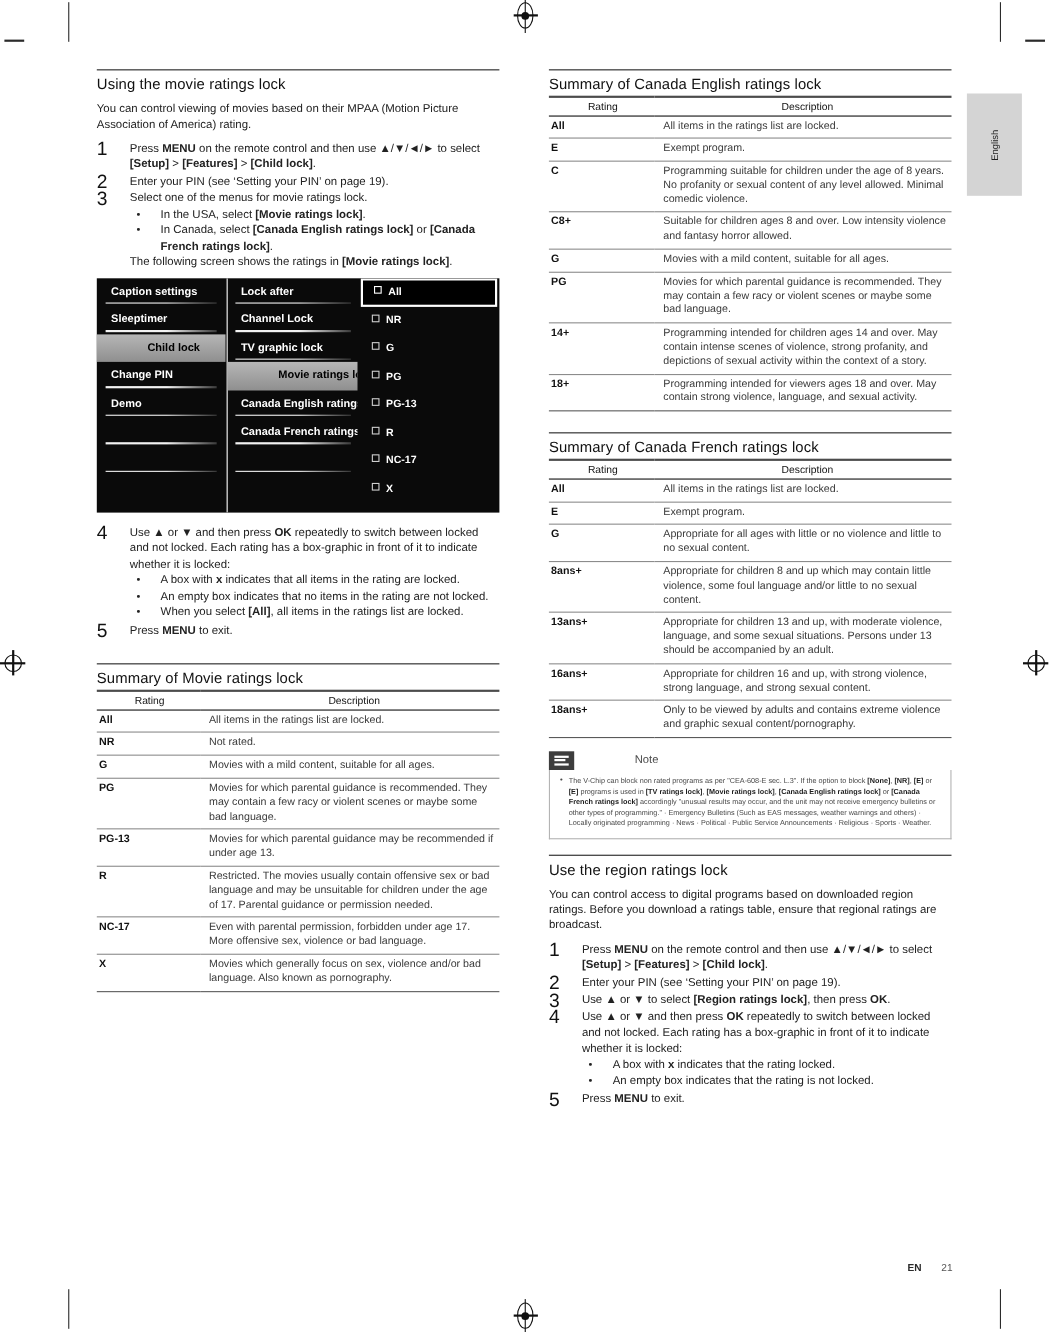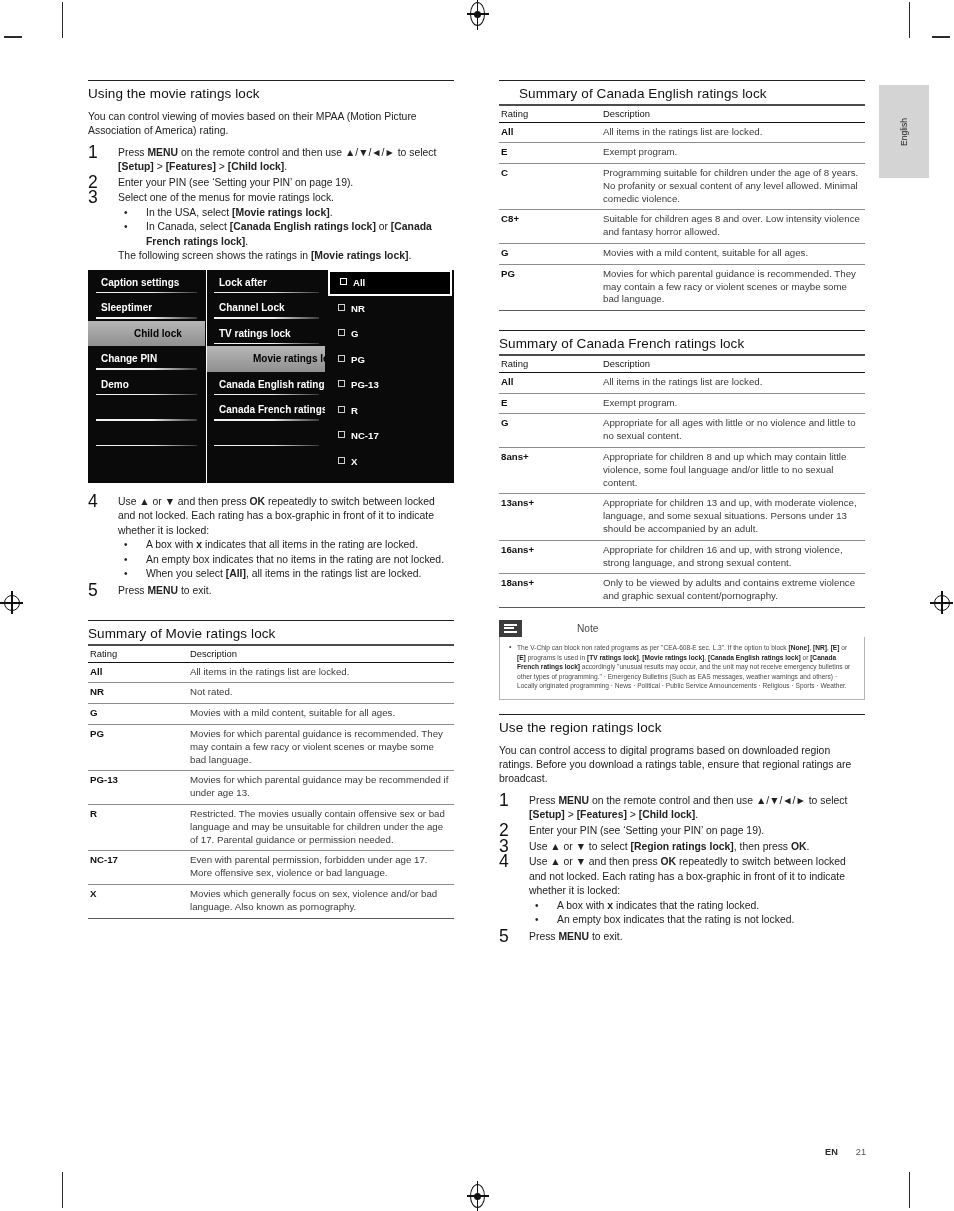--- a/index.html
+++ b/index.html
@@ -44,21 +44,21 @@
 
   
   .page {
     position: absolute;
     left: 0; top: 0;
     width: 954px; height: 1211px;
   }
 
   .col {
     position: absolute;
-    top: 80px;
+    top: 63px;
     width: 366px;
   }
   .col-left  { left: 88px; }
   .col-right { left: 499px; }
 
   
   .sect-rule {
     border-top: 1.6px solid #222;
     margin-bottom: 5px;
   }
@@ -173,21 +173,21 @@
   .tv-rating.hl .box { border-color: #fff; background: #000; }
 
   
   table.sum {
     width: 100%;
     border-collapse: collapse;
     font-size: 9.7px;
     margin-bottom: 4px;
   }
   table.sum thead th {
-    text-align: left;
+    text-align: center;
     font-weight: normal;
     font-size: 9.4px;
     color: #111;
     padding: 2px 0 2.5px 0;
     border-top: 2.2px solid #4c4c4c;
     border-bottom: 1.4px solid #111;
   }
   table.sum th.c-rating { width: 92px; padding-left: 2px; }
   table.sum th.c-desc   { padding-left: 8px; }
   table.sum td {
@@ -350,21 +350,21 @@
           </div>
         <div class="tv-item blank">
             <span class="sep"></span>
           </div>
         <div class="tv-item blank"></div>
       </div>
 
       <div class="tv-col tvc2">
         <div class="tv-item"><span>Lock after</span><span class="sep"></span></div>
         <div class="tv-item"><span>Channel Lock</span><span class="sep"></span></div>
-        <div class="tv-item"><span>TV ratings lock</span><span class="sep"></span></div>
+        <div class="tv-item"><span>TV graphic lock</span><span class="sep"></span></div>
         <div class="tv-item sel"><span>Movie ratings lock</span></div>
         <div class="tv-item"><span>Canada English ratings l...</span><span class="sep"></span></div>
         <div class="tv-item"><span>Canada French ratings l...</span><span class="sep"></span></div>
         <div class="tv-item blank">
             <span class="sep"></span>
           </div>
         <div class="tv-item blank"></div>
       </div>
 
       <div class="tv-col tvc3">
@@ -444,21 +444,21 @@
               <td class="desc">Movies which generally focus on sex, violence and/or bad language. Also known as pornography.</td>
             </tr>
         </tbody>
       </table>
     </div>
   </div>
 
   <div class="col col-right">
 
     <div class="sect-rule"></div>
-    <h2 class="sect-title" style="margin-bottom:3px;margin-left:20px;">Summary of Canada English ratings lock</h2>
+    <h2 class="sect-title" style="margin-bottom:3px;">Summary of Canada English ratings lock</h2>
     <table class="sum">
       <thead>
         <tr>
           <th class="c-rating">Rating</th>
           <th class="c-desc">Description</th>
         </tr>
       </thead>
       <tbody>
         <tr>
             <td class="rating">All</td>
@@ -476,20 +476,28 @@
             <td class="rating">C8+</td>
             <td class="desc">Suitable for children ages 8 and over. Low intensity violence and fantasy horror allowed.</td>
           </tr>
         <tr>
             <td class="rating">G</td>
             <td class="desc">Movies with a mild content, suitable for all ages.</td>
           </tr>
         <tr>
             <td class="rating">PG</td>
             <td class="desc">Movies for which parental guidance is recommended. They may contain a few racy or violent scenes or maybe some bad language.</td>
+          </tr>
+        <tr>
+            <td class="rating">14+</td>
+            <td class="desc">Programming intended for children ages 14 and over. May contain intense scenes of violence, strong profanity, and depictions of sexual activity within the context of a story.</td>
+          </tr>
+        <tr>
+            <td class="rating">18+</td>
+            <td class="desc">Programming intended for viewers ages 18 and over. May contain strong violence, language, and sexual activity.</td>
           </tr>
       </tbody>
     </table>
 
     <div style="margin-top:19px;">
       <div class="sect-rule"></div>
       <h2 class="sect-title" style="margin-bottom:3px;">Summary of Canada French ratings lock</h2>
       <table class="sum">
         <thead>
           <tr>

